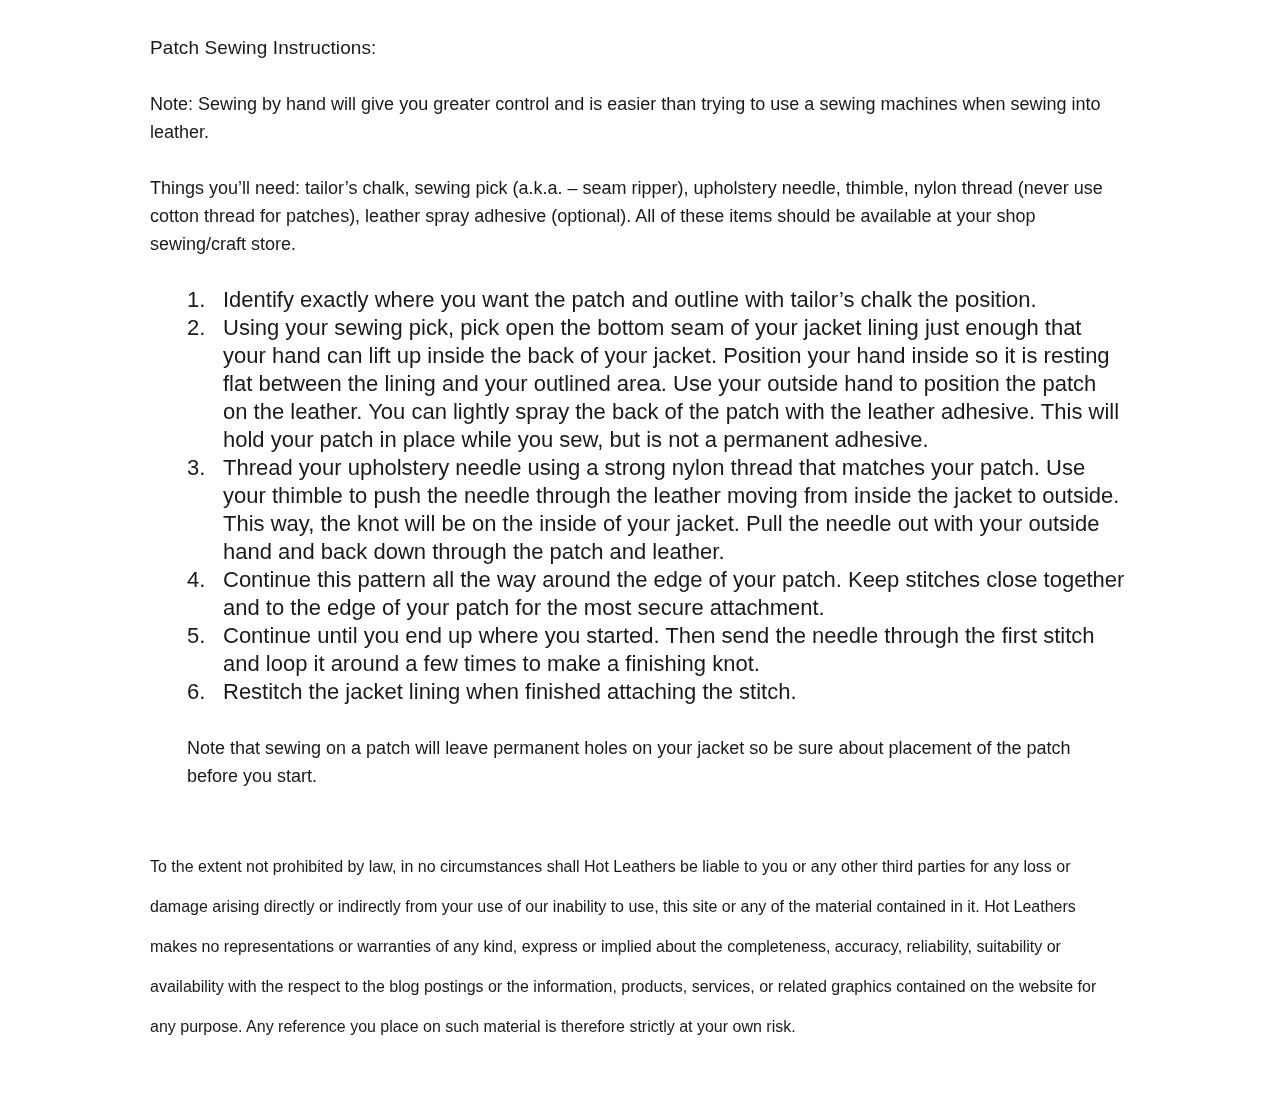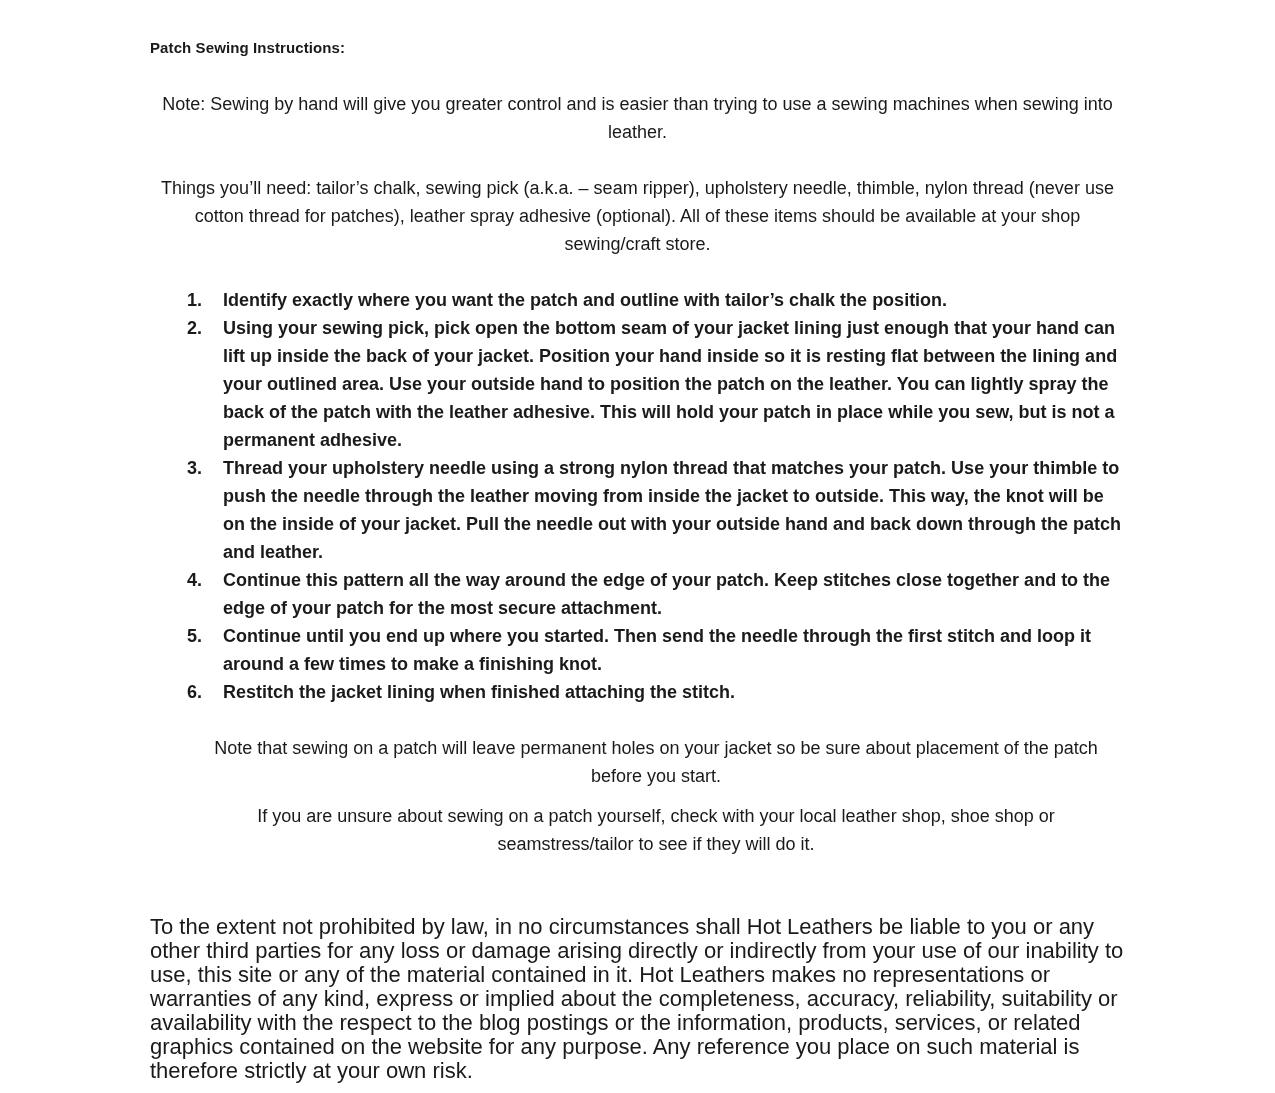--- a/index.html
+++ b/index.html
@@ -15,61 +15,59 @@
     -webkit-font-smoothing: antialiased;
   }
   .page {
     box-sizing: border-box;
     width: 1275px;
     min-height: 1093px;
     padding: 34px 150px 20px 150px;
     background: #ffffff;
   }
   .doc-title {
-    font-size: 15px;
-    font-weight: bold;
+    font-size: 19px;
+    font-weight: normal;
     line-height: 28px;
     margin: 0 0 28px 0;
     letter-spacing: 0.1px;
   }
   .para {
     font-size: 18px;
     line-height: 28px;
     margin: 0 0 28px 0;
-    text-align: center;
   }
   ol.steps {
     margin: 0 0 28px 0;
     padding: 0;
     list-style: none;
     counter-reset: step;
   }
   ol.steps > li {
     position: relative;
-    font-size: 18px;
+    font-size: 22px;
     line-height: 28px;
     padding-left: 73px;
     counter-increment: step;
-    font-weight: bold;
   }
   ol.steps > li::before {
     content: counter(step) ".";
     position: absolute;
     left: 37px;
     top: 0;
   }
   .indented-notes {
     margin: 0 0 28px 37px;
   }
   .indented-notes .para {
-    margin: 12px;
+    margin: 0;
   }
   .disclaimer {
-    font-size: 22px;
-    line-height: 24px;
+    font-size: 16px;
+    line-height: 40px;
     margin: 57px 0 0 0;
   }
 </style>
 </head>
 <body>
 
 <div class="page">
 
   <h1 class="doc-title">Patch Sewing Instructions:</h1>
 
@@ -81,18 +79,17 @@
     <li>Identify exactly where you want the patch and outline with tailor’s chalk the position.</li>
     <li>Using your sewing pick, pick open the bottom seam of your jacket lining just enough that your hand can lift up inside the back of your jacket. Position your hand inside so it is resting flat between the lining and your outlined area. Use your outside hand to position the patch on the leather. You can lightly spray the back of the patch with the leather adhesive. This will hold your patch in place while you sew, but is not a permanent adhesive.</li>
     <li>Thread your upholstery needle using a strong nylon thread that matches your patch. Use your thimble to push the needle through the leather moving from inside the jacket to outside. This way, the knot will be on the inside of your jacket. Pull the needle out with your outside hand and back down through the patch and leather.</li>
     <li>Continue this pattern all the way around  the edge of your patch. Keep stitches close together and to the edge of your patch for the most secure attachment.</li>
     <li>Continue until you end up where you started. Then send the needle through the first stitch and loop it around a few times to make a finishing knot.</li>
     <li>Restitch the jacket lining when finished attaching the stitch.</li>
   </ol>
 
   <div class="indented-notes">
     <p class="para">Note that sewing on a patch will leave permanent holes on your jacket so be sure about placement of the patch before you start.</p>
-    <p class="para">If you are unsure about sewing on a patch yourself, check with your local leather shop, shoe shop or seamstress/tailor to see if they will do it.</p>
   </div>
 
   <p class="disclaimer">To the extent not prohibited by law, in no circumstances shall Hot Leathers be liable to you or any other third parties for any loss or damage arising directly or indirectly from your use of our inability to use, this site or any of the material contained in it. Hot Leathers makes no representations or warranties of any kind, express or implied about the completeness, accuracy, reliability, suitability or availability with the respect to the blog postings or the information, products, services, or related graphics contained on the website for any purpose. Any reference you place on such material is therefore strictly at your own risk.</p>
 
 </div>
 
 </body></html>

